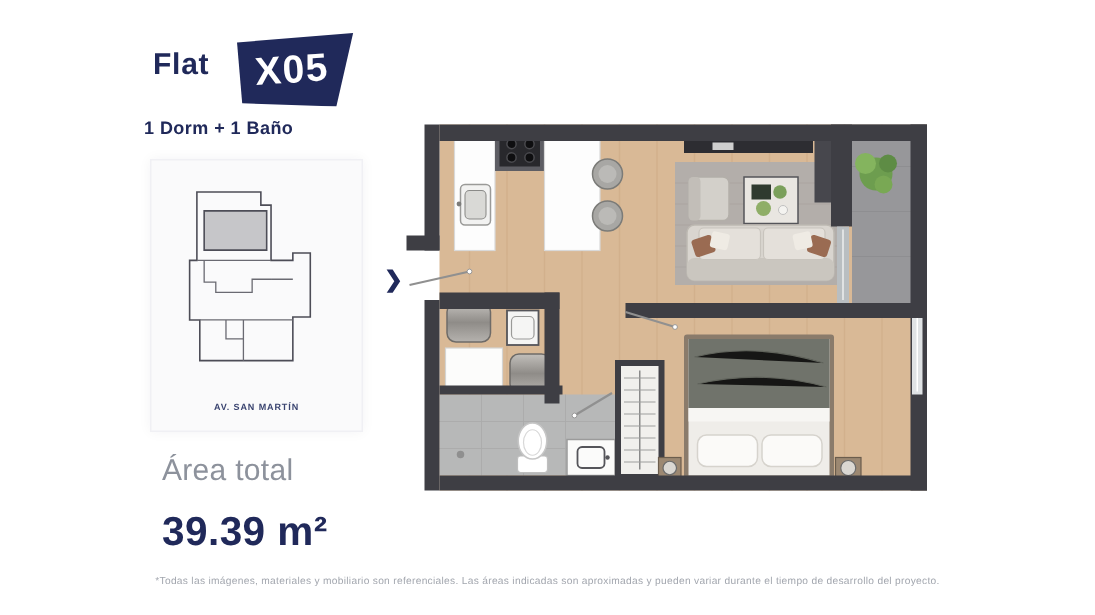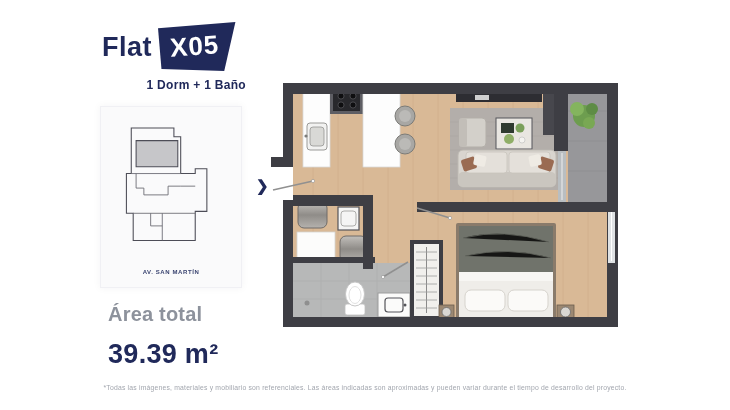--- a/index.html
+++ b/index.html
@@ -8,35 +8,35 @@
     --tile:#b7b8b8; --concrete:#97979a; --rug:#b3aeaa;
     --sofa:#d9d5cf; --card-bg:#fafafb;
   }
   *{margin:0;padding:0;box-sizing:border-box;}
   html,body{width:730px;height:410px;overflow:hidden;}
   body{position:relative;background:#ffffff;font-family:"Liberation Sans",sans-serif;}
 
   .left-col{position:absolute;left:96px;top:18px;width:150px;}
 
   .title-row{position:relative;height:56px;}
-  .flat-word{position:absolute;left:6px;top:14px;font-size:27px;font-weight:600;color:var(--navy);letter-spacing:.5px;}
+  .flat-word{position:absolute;left:6px;top:14px;font-size:20px;font-weight:600;color:var(--navy);letter-spacing:.5px;}
   .badge{position:absolute;left:56px;top:2px;width:86px;height:52px;background:var(--navy);
          clip-path:polygon(7% 16%, 97% 4%, 84% 98%, 11% 94%);
          display:flex;align-items:center;justify-content:center;}
   .badge span{color:#fff;font-size:26px;font-weight:bold;letter-spacing:1px;transform:rotate(-4deg);}
-  .config{margin-top:4px;text-align:right;font-size:12px;font-weight:bold;color:var(--navy);letter-spacing:.3px;}
+  .config{margin-top:4px;text-align:left;font-size:12px;font-weight:bold;color:var(--navy);letter-spacing:.3px;}
 
   .keyplan-card{position:absolute;left:100px;top:106px;width:142px;height:182px;background:var(--card-bg);
                 border:1px solid #f0f0f4;box-shadow:0 0 8px rgba(40,40,60,.05);
                 display:flex;flex-direction:column;align-items:center;justify-content:flex-start;}
   .keyplan-card svg{margin-top:8px;}
   .street{margin-top:2px;font-size:6px;font-weight:bold;color:#3a4470;letter-spacing:.6px;}
 
   .area-block{position:absolute;left:100px;top:303px;width:142px;text-align:left;padding-left:8px;}
-  .area-label{font-size:20px;font-weight:bold;color:var(--gray-label);letter-spacing:.2px;}
+  .area-label{font-size:20px;font-weight:normal;color:var(--gray-label);letter-spacing:.2px;}
   .area-value{font-size:27px;font-weight:bold;color:var(--navy);margin-top:13px;letter-spacing:.3px;}
 
   .plan-wrap{position:absolute;left:253px;top:66px;width:376px;height:270px;}
 
   .footer-note{position:absolute;left:0;top:384px;width:730px;text-align:center;
                font-size:6.8px;color:var(--footer-gray);letter-spacing:.2px;}
 
   .wall{fill:var(--wall);}
   .wood{fill:var(--wood);}
   .tile{fill:var(--tile);}

